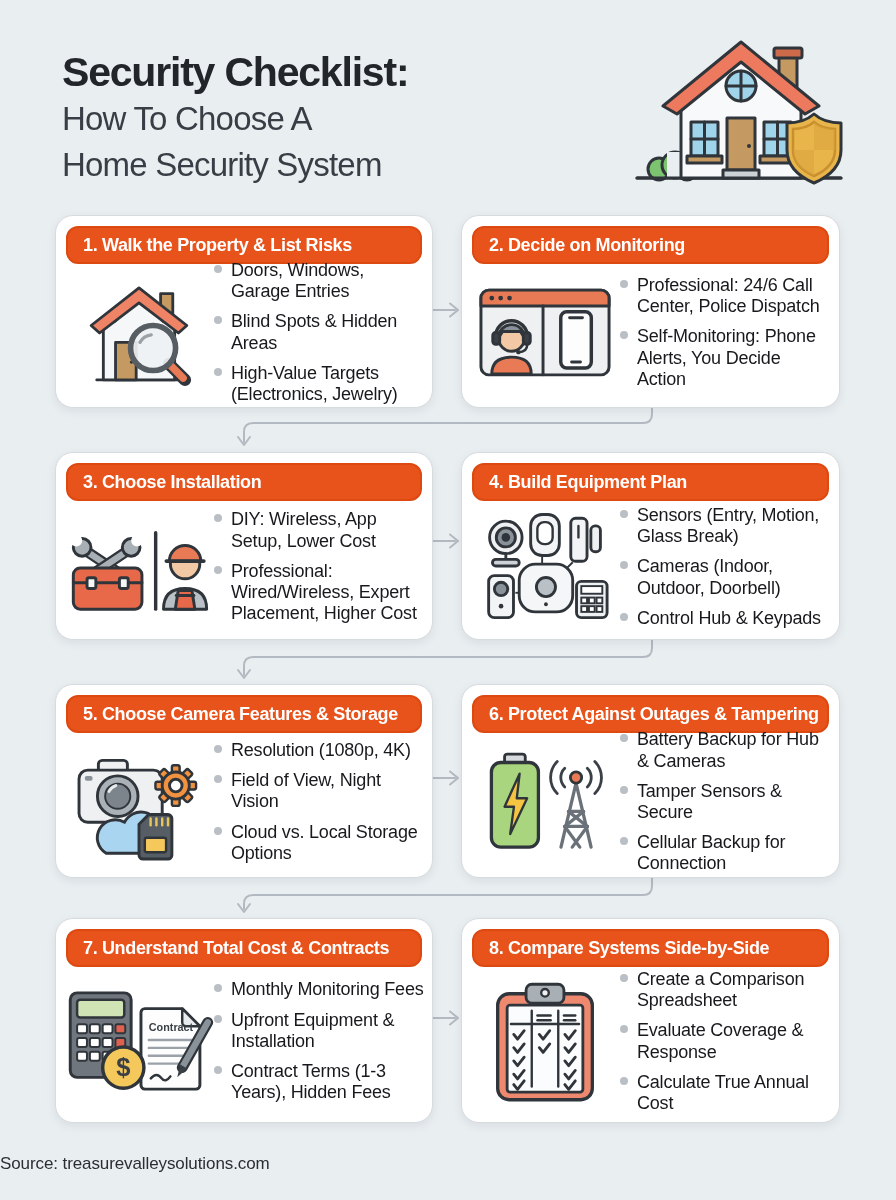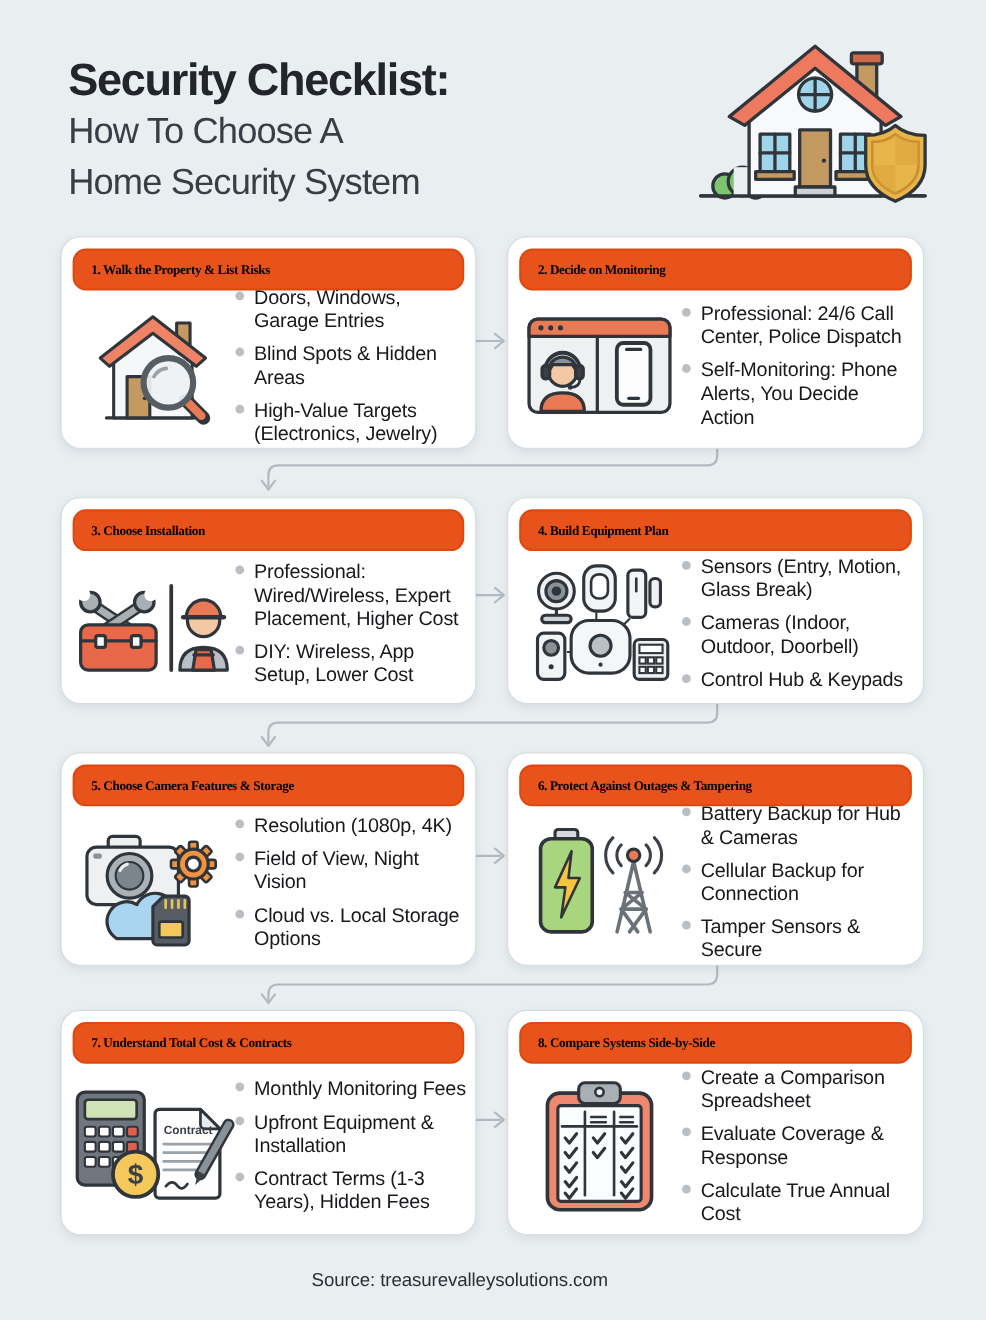--- a/index.html
+++ b/index.html
@@ -23,39 +23,39 @@
   .card{
     position:absolute;z-index:2;box-sizing:border-box;
     background:#ffffff;border:1.5px solid #d6dbde;border-radius:18px;
     box-shadow:0 3px 8px rgba(96,108,118,.12);
   }
   .pill{
     position:absolute;left:10px;right:10px;top:10px;height:38px;
     background:#e8521b;border:2px solid #dd4a11;border-radius:12px;
     display:flex;align-items:center;padding:0 6px 0 15px;box-sizing:border-box;
   }
-  .pill span{color:#000000;font-weight:700;font-size:12px;letter-spacing:-0.35px;white-space:nowrap;font-family:Liberation Serif, serif;}
+  .pill span{color:#ffffff;font-weight:700;font-size:18px;letter-spacing:-0.35px;white-space:nowrap;}
   .card-body{position:absolute;left:8px;right:6px;top:50px;bottom:8px;display:flex;align-items:center;}
   .icon-box{flex:0 0 150px;display:flex;justify-content:center;align-items:center;}
   .bullets{flex:1;display:flex;flex-direction:column;gap:9px;padding-right:2px;}
   .bullet{display:flex;gap:9px;font-size:18px;line-height:1.18;color:#17191c;font-weight:500;letter-spacing:-0.2px;}
   .bullet .dot{flex:0 0 8px;width:8px;height:8px;border-radius:50%;background:#b9bfc4;margin-top:5px;}
 
   
   #card1{left:55px;top:215px;width:378px;height:193px;}
   #card2{left:461px;top:215px;width:379px;height:193px;}
   #card3{left:55px;top:452px;width:378px;height:188px;}
   #card4{left:461px;top:452px;width:379px;height:188px;}
   #card5{left:55px;top:684px;width:378px;height:194px;}
   #card6{left:461px;top:684px;width:379px;height:194px;}
   #card7{left:55px;top:918px;width:378px;height:205px;}
   #card8{left:461px;top:918px;width:379px;height:205px;}
 
   .footer{
-    position:absolute;left:0;top:1154px;width:836px;text-align:center;z-index:2;
+    position:absolute;left:0;top:1154px;width:836px;z-index:2;
     font-size:17px;color:#2b2f34;letter-spacing:-0.1px;
   }
   svg .ol{stroke:#2f353a;stroke-width:3;stroke-linecap:round;stroke-linejoin:round;}
 </style>
 </head>
 <body>
 
 <div class="stage">
 
   <svg class="connectors" width="896" height="1200" viewBox="0 0 896 1200">
@@ -220,25 +220,25 @@
           <polygon class="ol" points="112,94 115,75 129,75 132,94" fill="#e8694a"></polygon>
           <circle class="ol" cx="122" cy="48" r="15" fill="#f2c9a4"></circle>
           <path class="ol" d="M106 45 a16 16 0 0 1 32 0 z" fill="#e87a55"></path>
           <line x1="103" y1="45" x2="141" y2="45" stroke="#2f353a" stroke-width="4" stroke-linecap="round"></line>
           <line class="ol" x1="113" y1="80" x2="131" y2="80" stroke-width="2"></line>
         </svg>
       </div>
       <div class="bullets">
         <div class="bullet">
             <span class="dot"></span>
+            <span>DIY: Wireless, App Setup, Lower Cost</span>
+          </div>
+        <div class="bullet">
+            <span class="dot"></span>
             <span>Professional: Wired/Wireless, Expert Placement, Higher Cost</span>
-          </div>
-        <div class="bullet">
-            <span class="dot"></span>
-            <span>DIY: Wireless, App Setup, Lower Cost</span>
           </div>
       </div>
     </div>
   </section>
 
   <section class="card" id="card4">
     <div class="pill">
       <span>4. Build Equipment Plan</span>
     </div>
     <div class="card-body">
@@ -374,25 +374,25 @@
           </g>
         </svg>
       </div>
       <div class="bullets">
         <div class="bullet">
             <span class="dot"></span>
             <span>Battery Backup for Hub &amp; Cameras</span>
           </div>
         <div class="bullet">
             <span class="dot"></span>
+            <span>Tamper Sensors &amp; Secure</span>
+          </div>
+        <div class="bullet">
+            <span class="dot"></span>
             <span>Cellular Backup for Connection</span>
-          </div>
-        <div class="bullet">
-            <span class="dot"></span>
-            <span>Tamper Sensors &amp; Secure</span>
           </div>
       </div>
     </div>
   </section>
 
   <section class="card" id="card7">
     <div class="pill">
       <span>7. Understand Total Cost &amp; Contracts</span>
     </div>
     <div class="card-body">

